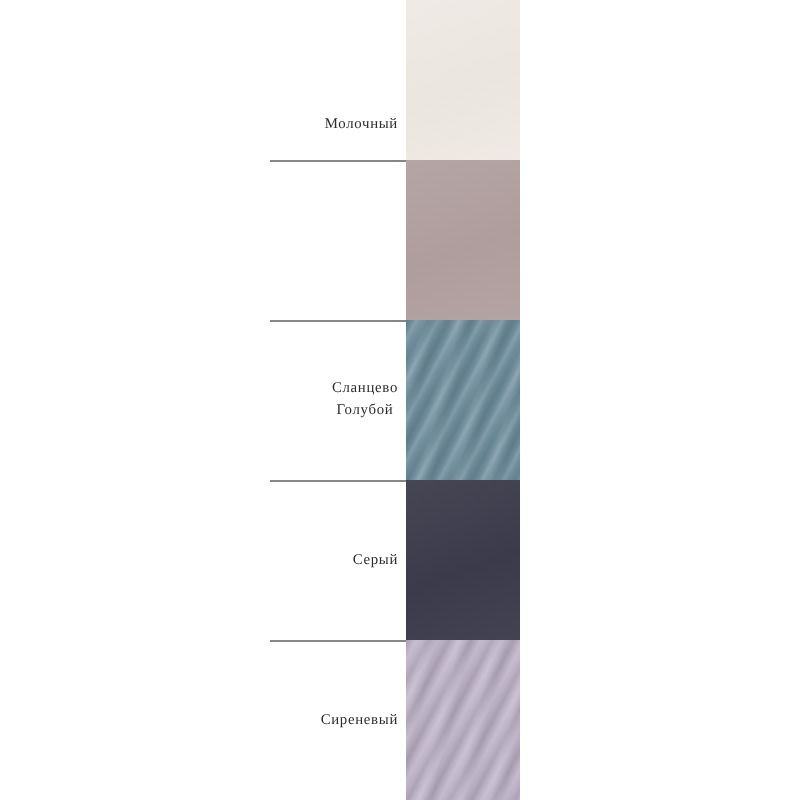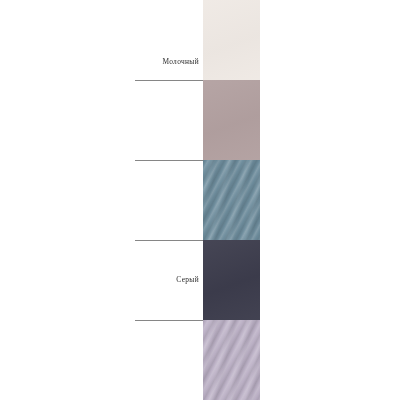--- a/index.html
+++ b/index.html
@@ -167,37 +167,44 @@
 
     <div class="swatch-row">
       <div class="row-divider" style="background: rgb(134, 134, 134);"></div>
       <div class="chip-cell">
         <div class="chip flat" style="background-color: rgb(178, 160, 160);"></div>
       </div>
     </div>
 
     <div class="swatch-row">
       <div class="row-divider" style="background: rgb(134, 134, 134);"></div>
+      <div class="label-cell">
+        <span class="swatch-label" style="color: rgb(43, 43, 43);">Сланцево
+Голубой</span>
+      </div>
       <div class="chip-cell">
         <div class="chip textured" style="background-color: rgb(109, 140, 156);"></div>
       </div>
     </div>
 
 
     <div class="swatch-row">
       <div class="row-divider" style="background: rgb(134, 134, 134);"></div>
       <div class="label-cell">
         <span class="swatch-label" style="color: rgb(43, 43, 43);">Серый</span>
       </div>
       <div class="chip-cell">
         <div class="chip flat" style="background-color: rgb(60, 60, 76);"></div>
       </div>
     </div>
 
     <div class="swatch-row">
       <div class="row-divider" style="background: rgb(134, 134, 134);"></div>
+      <div class="label-cell">
+        <span class="swatch-label" style="color: rgb(43, 43, 43);">Сиреневый</span>
+      </div>
       <div class="chip-cell">
         <div class="chip textured" style="background-color: rgb(188, 177, 198);"></div>
       </div>
     </div>
 
   </div>
 </div>
 
 </body></html>

